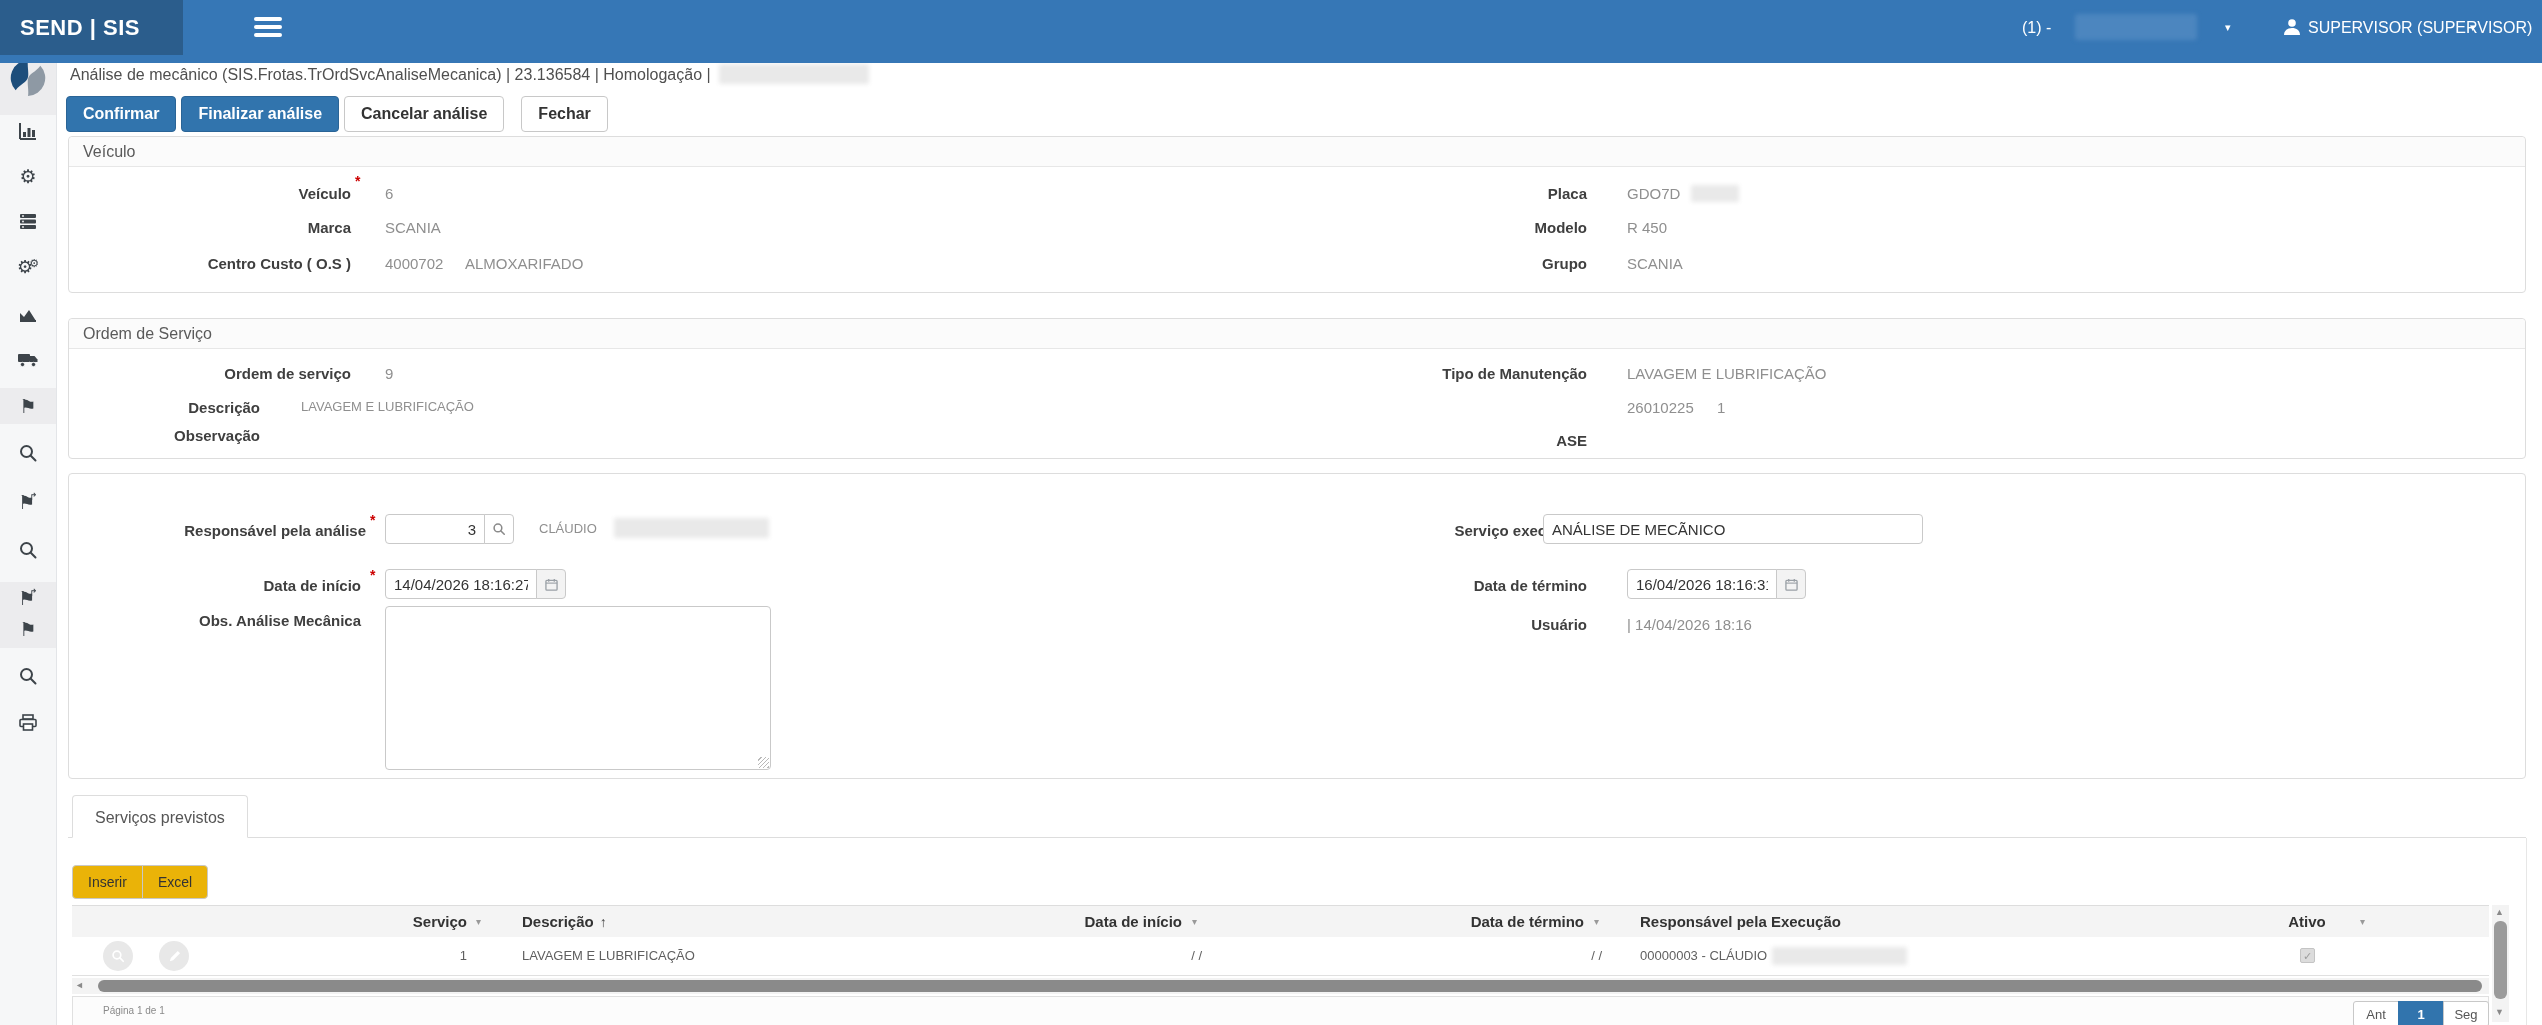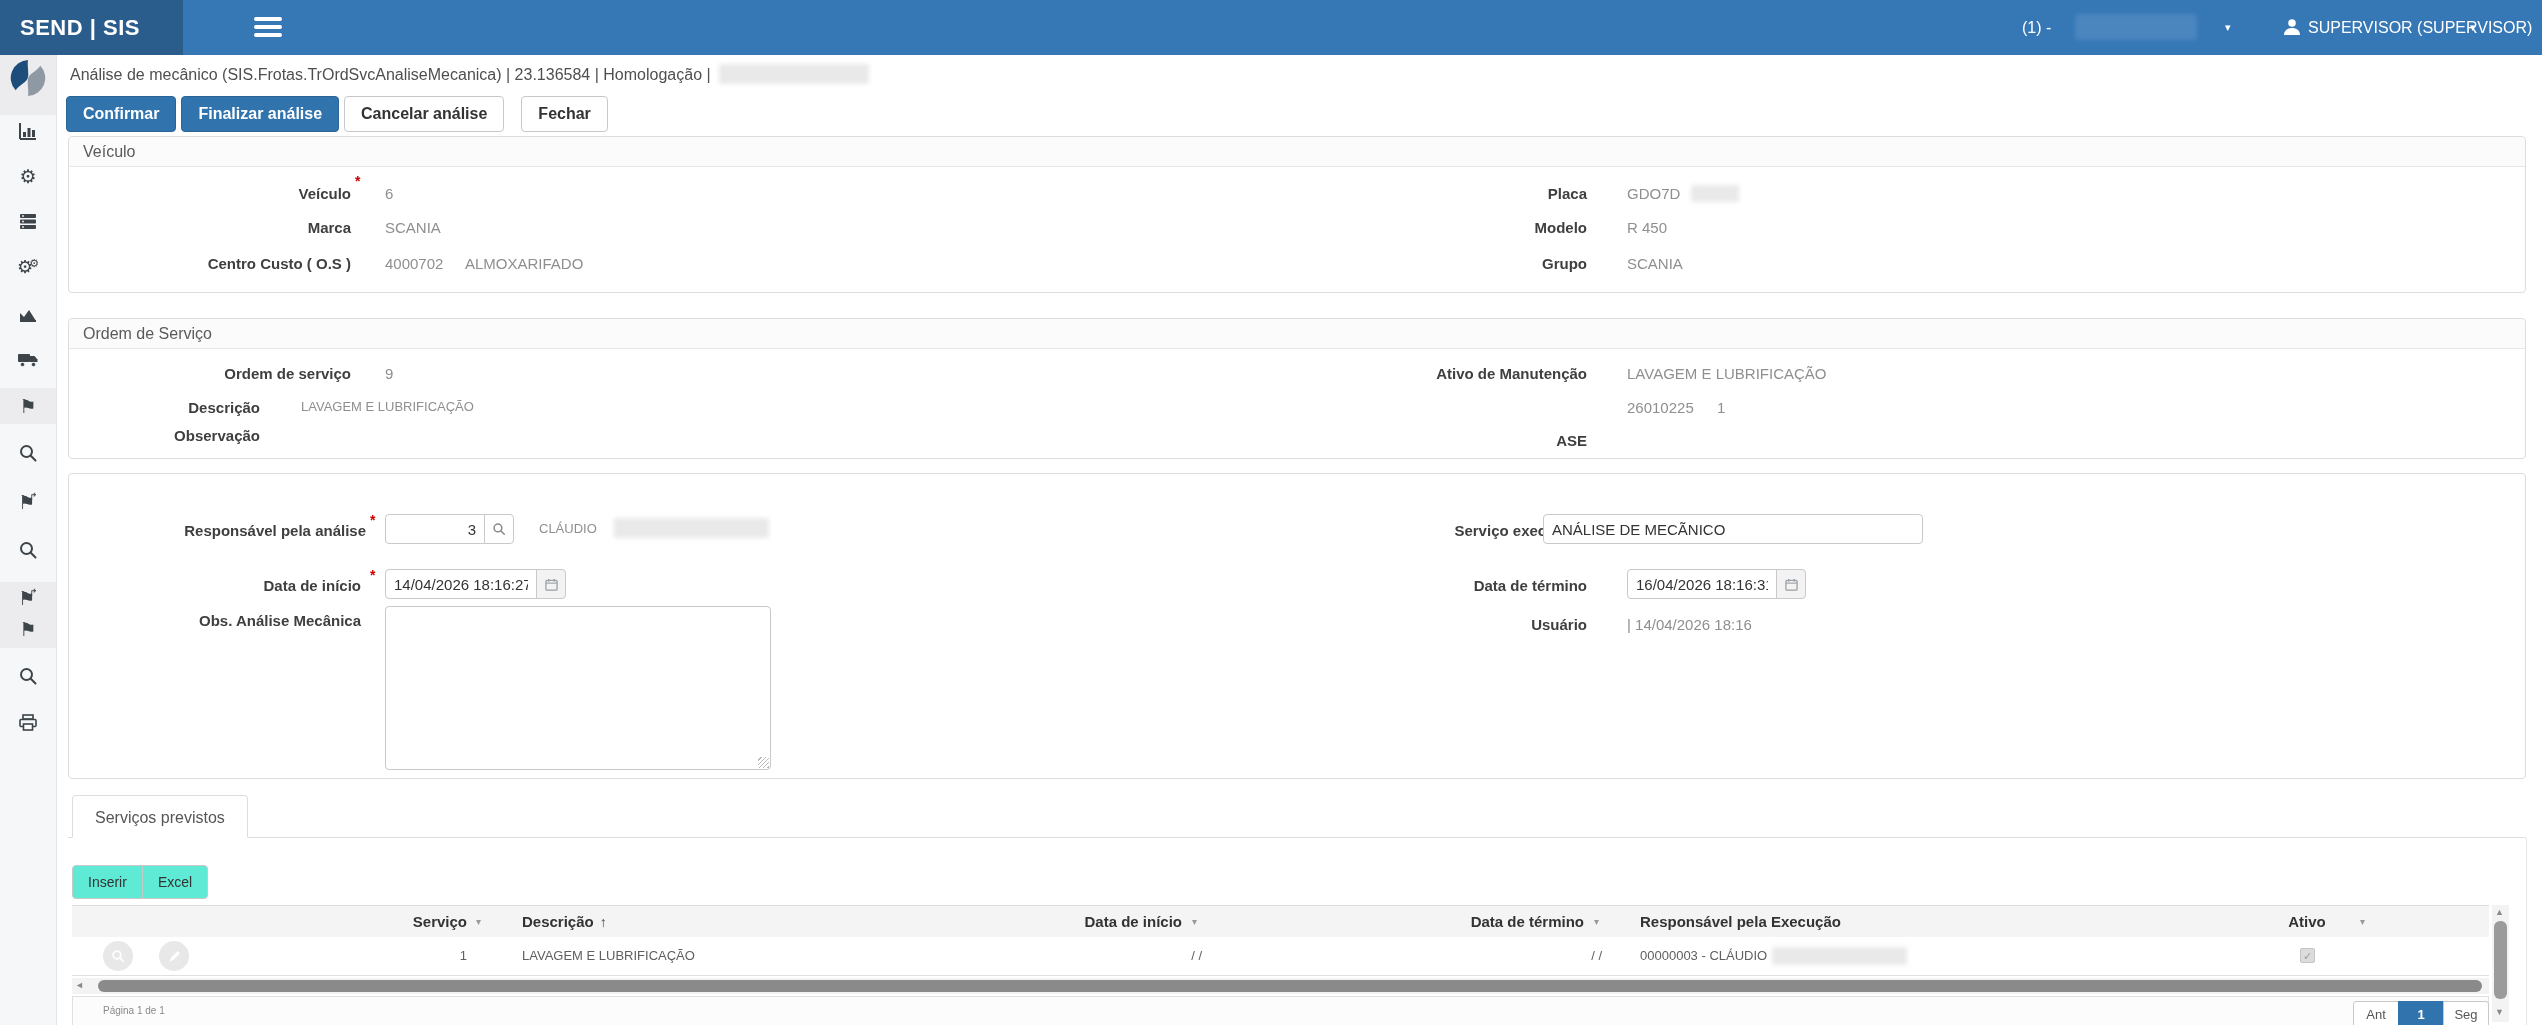--- a/index.html
+++ b/index.html
@@ -1,20 +1,20 @@
 <!DOCTYPE html>
 <html><head>
 <meta charset="utf-8">
 <style>
   * { margin:0; padding:0; box-sizing:border-box; }
   html,body { width:2542px; height:1025px; overflow:hidden; background:#fff;
               font-family:"Liberation Sans", sans-serif; }
   .abs { position:absolute; }
   
-  .topbar { position:absolute; left:0; top:0; width:2542px; height:55px; background:#3677b6; z-index:10;}
+  .topbar { position:absolute; left:0; top:0; width:2542px; height:63px; background:#3677b6; z-index:10;}
   .brand { position:absolute; left:0; top:0; width:183px; height:55px; background:#2b5d8c;
            color:#fff; font-weight:700; font-size:22px; line-height:55px; padding-left:20px; letter-spacing:.5px;}
   .hamburger { position:absolute; left:254px; top:17px; width:28px; height:22px; cursor:pointer;}
   .hamburger span{display:block;height:4px;background:#fff;margin-bottom:4px;border-radius:2px;}
   .tb-text { color:#fff; font-size:16px; line-height:55px; position:absolute; white-space:nowrap;}
   .redact { background:#4c86bf; filter:blur(2px); border-radius:3px; }
   .redact-g { background:#e9e9e9; filter:blur(2px); border-radius:2px; }
   .caret { color:#fff; font-size:11px; }
   
   .sidebar { position:absolute; left:0; top:55px; width:57px; height:970px; background:#f6f7f8;
@@ -48,21 +48,21 @@
             font-family:inherit; font-size:15px; padding:6px 8px; }
   .ta-grip { position:absolute; width:11px; height:11px;
              background:repeating-linear-gradient(135deg, transparent 0 2px, #b9b9b9 2px 3px); }
   
   .tabline { position:absolute; left:68px; top:837px; width:2458px; border-bottom:1px solid #ddd;}
   .panel-r { position:absolute; left:2526px; top:838px; height:187px; border-left:1px solid #e7e7e7;}
   .tab { position:absolute; left:72px; top:795px; height:43px; line-height:43px; padding:0 22px;
          border:1px solid #ddd; border-bottom:1px solid #fff; border-radius:4px 4px 0 0;
          background:#fff; color:#555; font-size:16px; z-index:3; cursor:pointer;}
   .btn-group { position:absolute; left:72px; top:865px; display:flex; }
-  .btn-sm { height:34px; padding:0 15px; font-size:14px; color:#333; background:#5eead4;
+  .btn-sm { height:34px; padding:0 15px; font-size:14px; color:#333; background:#eab308;
             border:1px solid #c8c8c8; font-family:inherit; cursor:pointer;}
   .btn-sm:first-child { border-radius:4px 0 0 4px; }
   .btn-sm:last-child { border-radius:0 4px 4px 0; margin-left:-1px; }
   .gridhead { position:absolute; left:72px; top:905px; width:2417px; height:40px; background:#f4f4f4;
               border-top:1px solid #ddd; border-bottom:1px solid #ddd; }
   .gh { position:absolute; top:7px; font-weight:700; font-size:15px; color:#333; white-space:nowrap; cursor:pointer;}
   .sortc { position:absolute; top:10px; font-size:10px; color:#999; }
   .sorta { font-size:14px; color:#444; font-weight:700; margin-left:6px;}
   .gridrow { position:absolute; left:72px; top:937px; width:2417px; height:39px; background:#fff;
              border-bottom:1px solid #e0e0e0;}
@@ -222,21 +222,21 @@
   <span class="fvalue" style="left:316px; top:118px;">4000702</span>
   <span class="fvalue" style="left:396px; top:118px;">ALMOXARIFADO</span>
   <span class="flabel" style="left:1218px; width:300px; top:118px;">Grupo</span>
   <span class="fvalue" style="left:1558px; top:118px;">SCANIA</span>
 </div>
 
 <div class="fieldset" style="top:318px; height:141px;">
   <div class="fs-head">Ordem de Serviço</div>
   <span class="flabel" style="left:0; width:282px; top:46px;">Ordem de serviço</span>
   <span class="fvalue" style="left:316px; top:46px;">9</span>
-  <span class="flabel" style="left:1218px; width:300px; top:46px;">Ativo de Manutenção</span>
+  <span class="flabel" style="left:1218px; width:300px; top:46px;">Tipo de Manutenção</span>
   <span class="fvalue" style="left:1558px; top:46px;">LAVAGEM E LUBRIFICAÇÃO</span>
 
   <span class="flabel" style="left:0; width:191px; top:80px;">Descrição</span>
   <span class="fvalue" style="left:232px; top:80px; font-size:13px;">LAVAGEM E LUBRIFICAÇÃO</span>
   <span class="flabel" style="left:1218px; width:300px; top:92px;margin-top:21px;">ASE</span>
   <span class="fvalue" style="left:1558px; top:80px;">26010225</span>
   <span class="fvalue" style="left:1648px; top:80px;">1</span>
 
   <span class="flabel" style="left:0; width:191px; top:108px;">Observação</span>
 </div>

